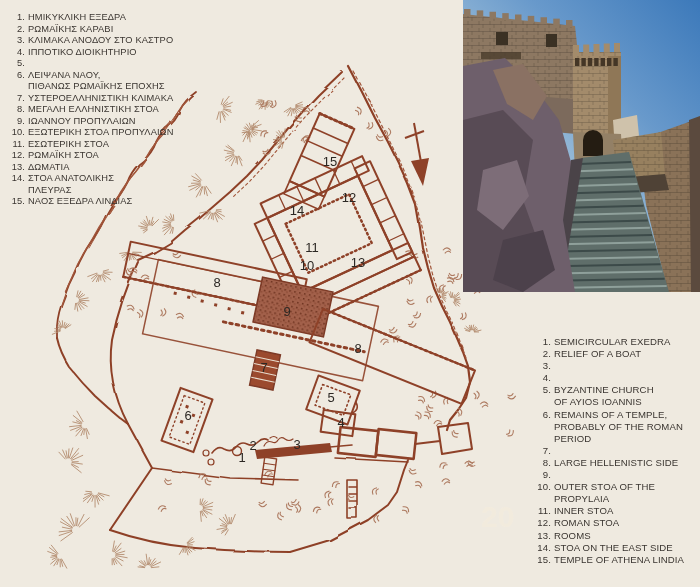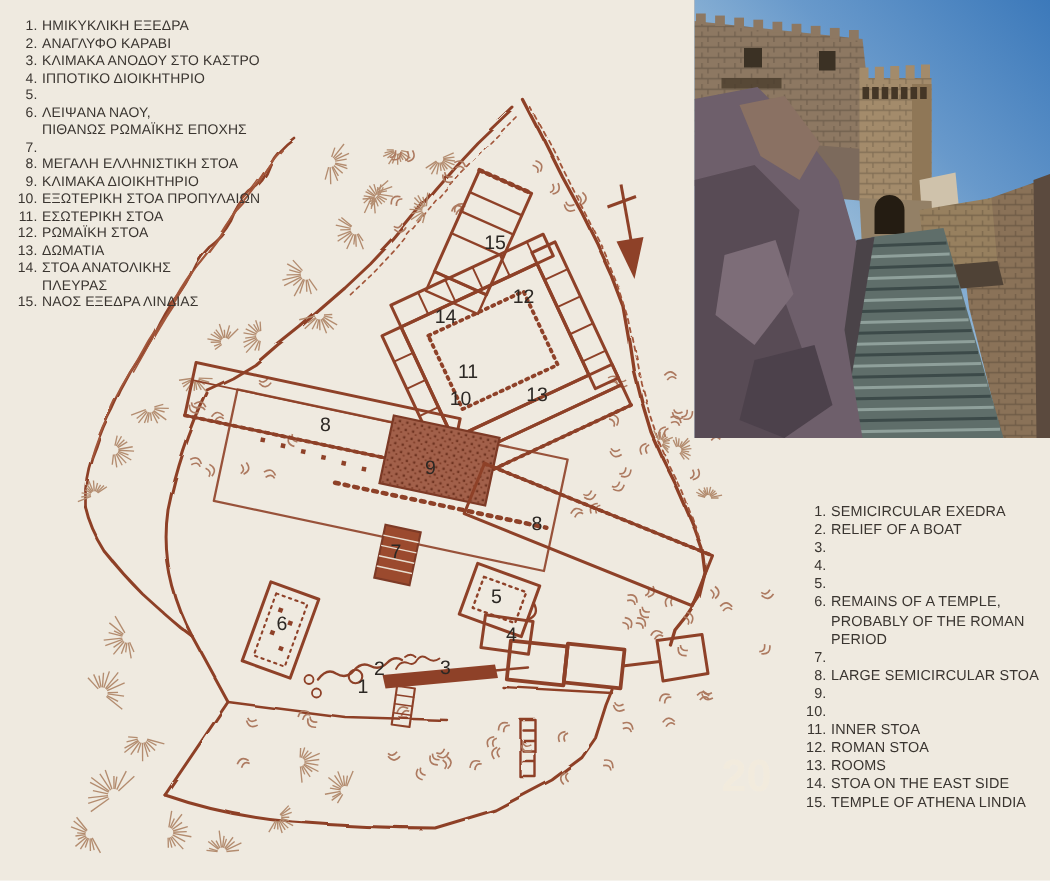--- a/index.html
+++ b/index.html
@@ -781,48 +781,49 @@
     </svg>
   </div>
 
   <div id="greek-legend" class="legend">
       <div class="lg-row">
         <span class="lg-num">1.</span>
         <span class="lg-txt">ΗΜΙΚΥΚΛΙΚΗ ΕΞΕΔΡΑ</span>
       </div>
       <div class="lg-row">
         <span class="lg-num">2.</span>
-        <span class="lg-txt">ΑΝΑΓΛΥΦΟ ΚΑΡΑΒΙ</span>
+        <span class="lg-txt">ΡΩΜΑΪΚΗΣ ΚΑΡΑΒΙ</span>
       </div>
       <div class="lg-row">
         <span class="lg-num">3.</span>
         <span class="lg-txt">ΚΛΙΜΑΚΑ ΑΝΟΔΟΥ ΣΤΟ ΚΑΣΤΡΟ</span>
       </div>
       <div class="lg-row">
         <span class="lg-num">4.</span>
         <span class="lg-txt">ΙΠΠΟΤΙΚΟ ΔΙΟΙΚΗΤΗΡΙΟ</span>
       </div>
       <div class="lg-row">
         <span class="lg-num">5.</span>
       </div>
       <div class="lg-row">
         <span class="lg-num">6.</span>
         <span class="lg-txt">ΛΕΙΨΑΝΑ ΝΑΟΥ,
 ΠΙΘΑΝΩΣ ΡΩΜΑΪΚΗΣ ΕΠΟΧΗΣ</span>
       </div>
       <div class="lg-row">
         <span class="lg-num">7.</span>
+        <span class="lg-txt">ΥΣΤΕΡΟΕΛΛΗΝΙΣΤΙΚΗ ΚΛΙΜΑΚΑ</span>
       </div>
       <div class="lg-row">
         <span class="lg-num">8.</span>
         <span class="lg-txt">ΜΕΓΑΛΗ ΕΛΛΗΝΙΣΤΙΚΗ ΣΤΟΑ</span>
       </div>
       <div class="lg-row">
         <span class="lg-num">9.</span>
-        <span class="lg-txt">ΚΛΙΜΑΚΑ ΔΙΟΙΚΗΤΗΡΙΟ</span>
+        <span class="lg-txt">ΙΩΑΝΝΟΥ ΠΡΟΠΥΛΑΙΩΝ</span>
       </div>
       <div class="lg-row">
         <span class="lg-num">10.</span>
         <span class="lg-txt">ΕΞΩΤΕΡΙΚΗ ΣΤΟΑ ΠΡΟΠΥΛΑΙΩΝ</span>
       </div>
       <div class="lg-row">
         <span class="lg-num">11.</span>
         <span class="lg-txt">ΕΣΩΤΕΡΙΚΗ ΣΤΟΑ</span>
       </div>
       <div class="lg-row">
@@ -853,38 +854,41 @@
         <span class="lg-txt">RELIEF OF A BOAT</span>
       </div>
       <div class="lg-row">
         <span class="lg-num">3.</span>
       </div>
       <div class="lg-row">
         <span class="lg-num">4.</span>
       </div>
       <div class="lg-row">
         <span class="lg-num">5.</span>
+        <span class="lg-txt">BYZANTINE CHURCH
+OF AYIOS IOANNIS</span>
       </div>
       <div class="lg-row">
         <span class="lg-num">6.</span>
         <span class="lg-txt">REMAINS OF A TEMPLE,
 PROBABLY OF THE ROMAN PERIOD</span>
       </div>
       <div class="lg-row">
         <span class="lg-num">7.</span>
       </div>
       <div class="lg-row">
         <span class="lg-num">8.</span>
-        <span class="lg-txt">LARGE SEMICIRCULAR STOA</span>
+        <span class="lg-txt">LARGE HELLENISTIC SIDE</span>
       </div>
       <div class="lg-row">
         <span class="lg-num">9.</span>
       </div>
       <div class="lg-row">
         <span class="lg-num">10.</span>
+        <span class="lg-txt">OUTER STOA OF THE PROPYLAIA</span>
       </div>
       <div class="lg-row">
         <span class="lg-num">11.</span>
         <span class="lg-txt">INNER STOA</span>
       </div>
       <div class="lg-row">
         <span class="lg-num">12.</span>
         <span class="lg-txt">ROMAN STOA</span>
       </div>
       <div class="lg-row">

